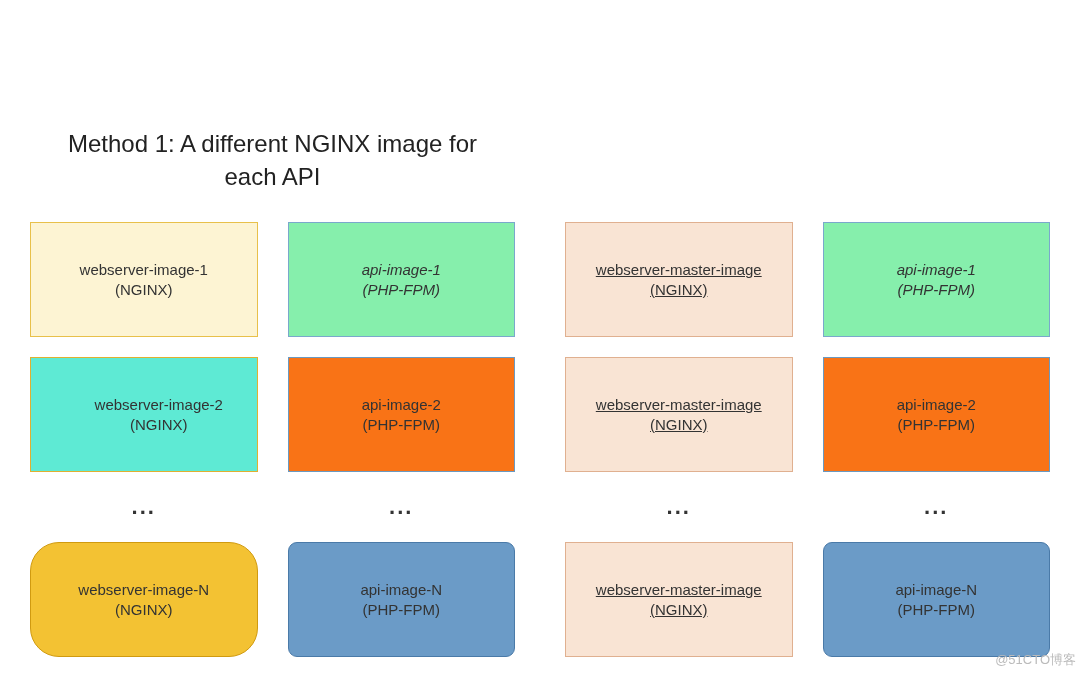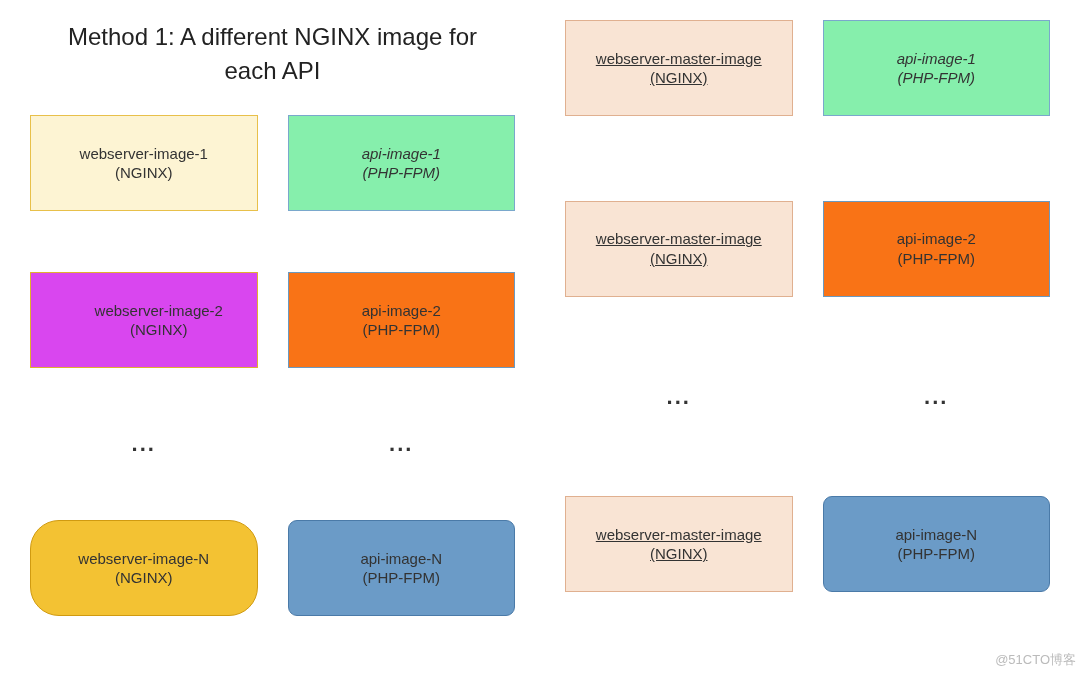--- a/index.html
+++ b/index.html
@@ -12,20 +12,21 @@
       background: #ffffff;
       width: 1080px;
       height: 677px;
       padding: 20px 30px;
       position: relative;
     }
     .container {
       display: flex;
       gap: 50px;
       height: 100%;
+      align-items: flex-end;
     }
     .method {
       flex: 1;
       display: flex;
       flex-direction: column;
     }
     .method-title {
       text-align: center;
       font-size: 24px;
       font-weight: 400;
@@ -40,42 +41,42 @@
       gap: 20px 30px;
       flex: 1;
     }
     .box {
       border: 1px solid;
       display: flex;
       flex-direction: column;
       justify-content: center;
       align-items: center;
       text-align: center;
-      height: 96px;
+      height: 115px;
       font-size: 15px;
       color: #333;
       line-height: 1.3;
     }
     .ellipsis-row {
       grid-column: span 1;
       display: flex;
       justify-content: center;
       align-items: center;
       height: 30px;
       font-size: 22px;
       font-weight: 700;
       color: #333;
       letter-spacing: 2px;
     }
     .yellow-light {
       background: #fdf4d3;
       border-color: #e8c04a;
     }
     .yellow-med {
-      background: #d946ef;
+      background: #5eead4;
       border-color: #e0b030;
       padding-left: 30px;
     }
     .yellow-dark {
       background: #f3c233;
       border-color: #d09a10;
       border-radius: 29px;
     }
     .blue-light {
       background: #86efac;

